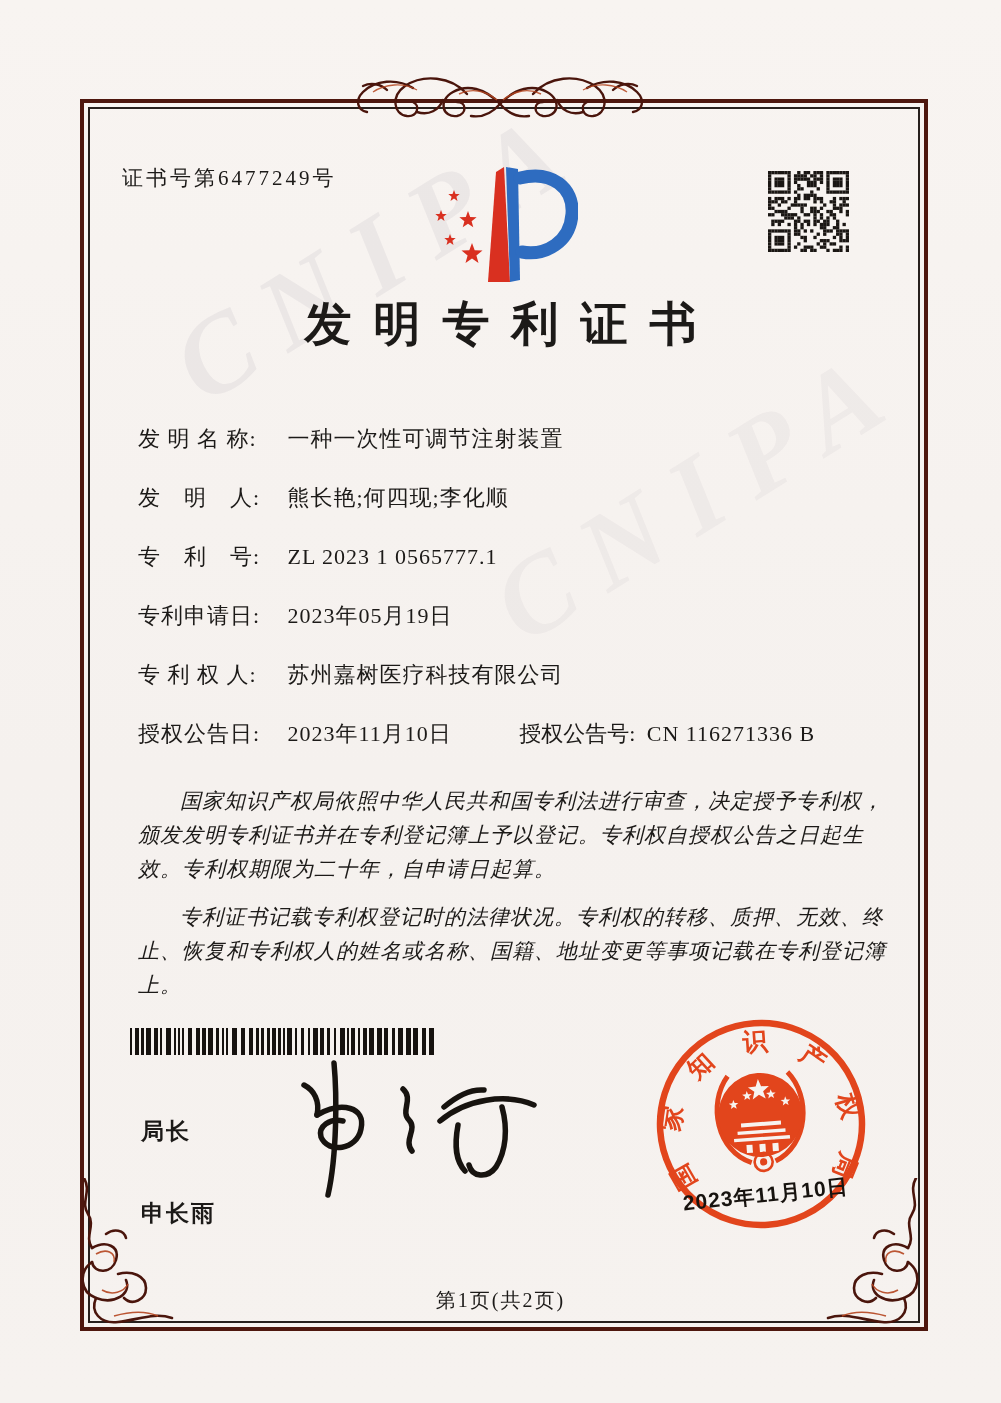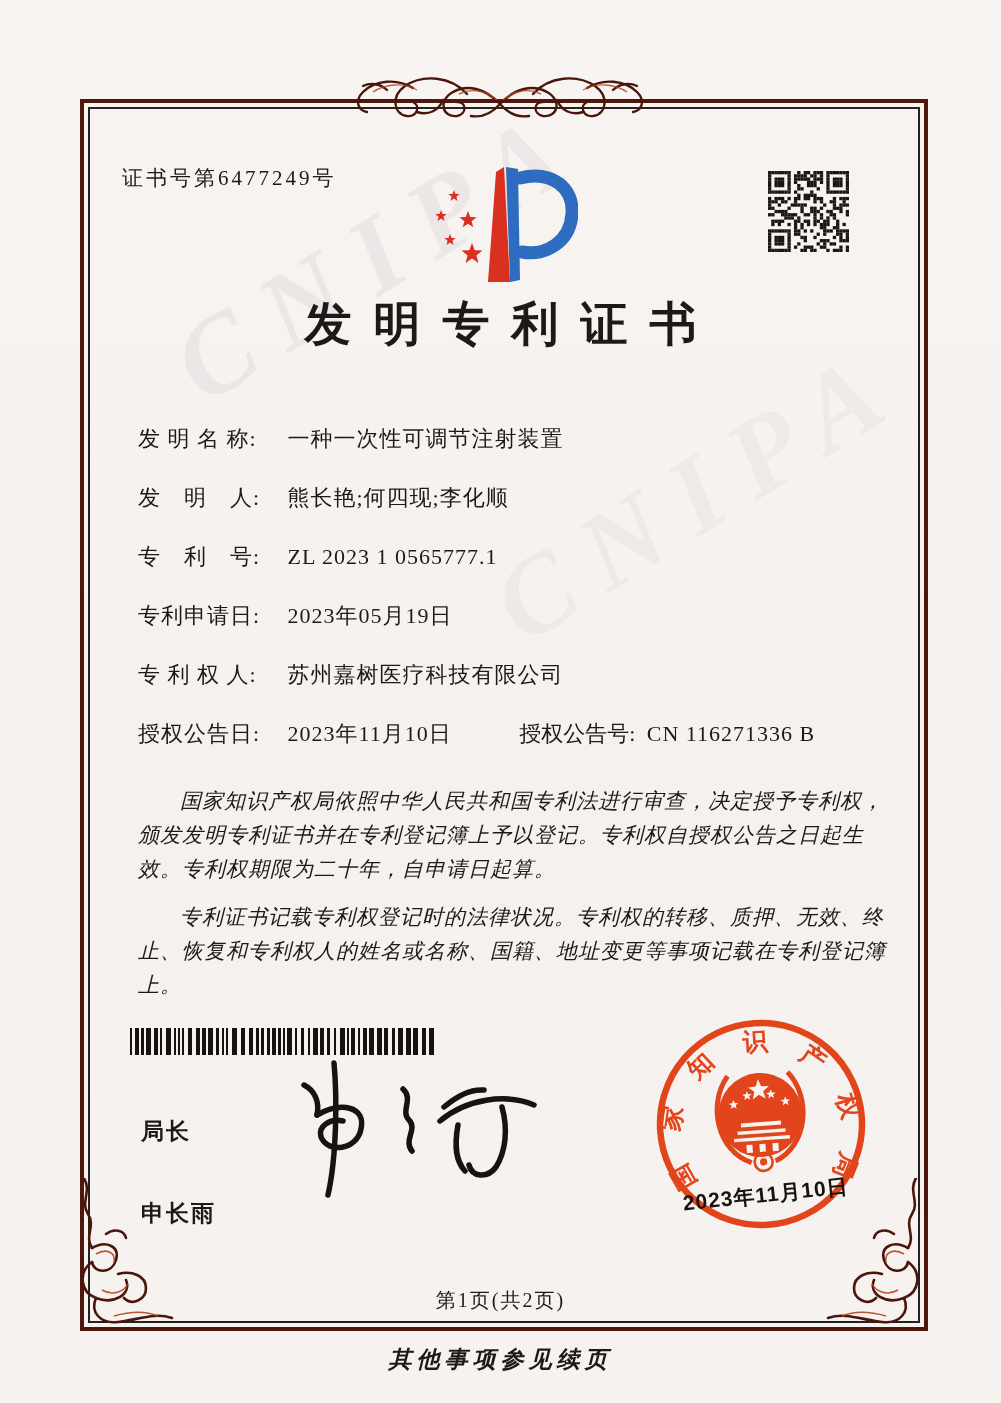--- a/index.html
+++ b/index.html
@@ -593,15 +593,14 @@
         <text x="56.76734180739524" y="51.97488981251395" class="seal-char" transform="rotate(-38.666666666666686 56.76734180739524 51.97488981251395)">知</text>
         <text x="108" y="34" class="seal-char" transform="rotate(0 108 34)">识</text>
         <text x="159.23265819260473" y="51.974889812513936" class="seal-char" transform="rotate(38.66666666666666 159.23265819260473 51.974889812513936)">产</text>
         <text x="188.00430697510558" y="98.01915281659194" class="seal-char" transform="rotate(77.33333333333334 188.00430697510558 98.01915281659194)">权</text>
         <text x="181.70111179653168" y="151.94643403670435" class="seal-char" transform="rotate(116 181.70111179653168 151.94643403670435)">局</text>
       </g>
     <text class="seal-date" x="108" y="186" transform="rotate(-2 108 186)" id="seal-date-text">2023年11月10日</text>
   </svg>
 
   <div class="page-indicator">第1页(共2页)</div>
-  <div class="footer-note">其他事项参见续页</div>
 
 </div>
 
 </body></html>

